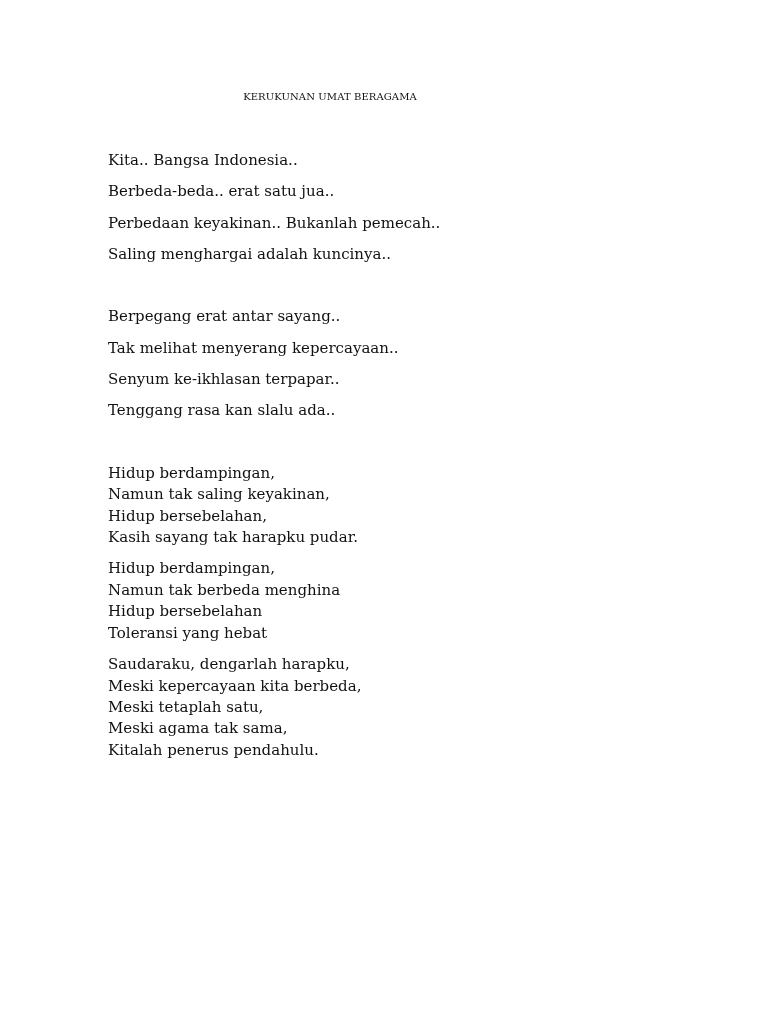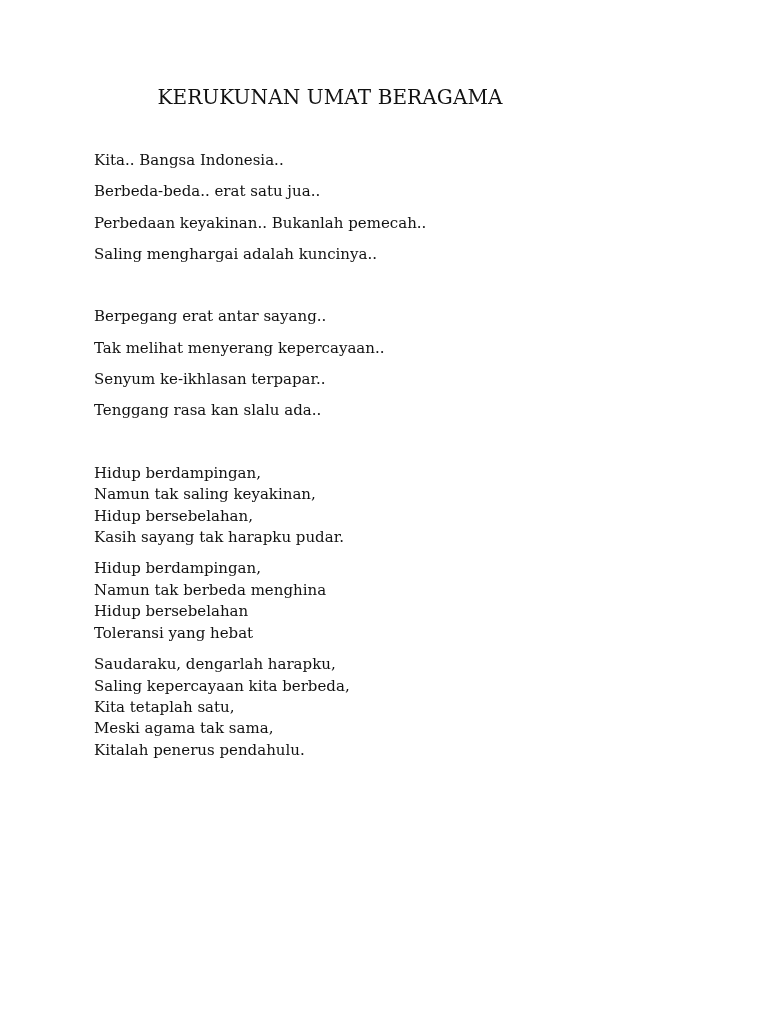--- a/index.html
+++ b/index.html
@@ -2,24 +2,24 @@
 <html><head>
   <meta charset="utf-8">
   <style>
     html, body { margin: 0; padding: 0; }
     body {
       width: 768px; height: 1024px; background: #ffffff; position: relative; overflow: hidden;
       font-family: "DejaVu Serif", "Liberation Serif", serif; color: #111111;
     }
     .title {
       position: absolute; left: 0; width: 660px; top: 87px; text-align: center;
-      font-size: 20px; letter-spacing: 0.1px; line-height: 20px;
+      font-size: 10px; letter-spacing: 0.1px; line-height: 20px;
     }
     .line {
-      position: absolute; left: 94px; font-size: 15px; line-height: 20px; white-space: nowrap;
+      position: absolute; left: 108px; font-size: 15px; line-height: 20px; white-space: nowrap;
     }
   </style>
 </head>
 <body>
 
 <div>
   <div class="title">KERUKUNAN UMAT BERAGAMA</div>
 
   <div>
     <div class="line" style="top:150px">Kita.. Bangsa Indonesia..</div>
@@ -44,18 +44,18 @@
 
   <div>
     <div class="line" style="top:558px">Hidup berdampingan,</div>
     <div class="line" style="top:580px">Namun tak berbeda menghina</div>
     <div class="line" style="top:601px">Hidup bersebelahan</div>
     <div class="line" style="top:623px">Toleransi yang hebat</div>
   </div>
 
   <div>
     <div class="line" style="top:654px">Saudaraku, dengarlah harapku,</div>
-    <div class="line" style="top:676px">Saling kepercayaan kita berbeda,</div>
-    <div class="line" style="top:697px">Kita tetaplah satu,</div>
+    <div class="line" style="top:676px">Meski kepercayaan kita berbeda,</div>
+    <div class="line" style="top:697px">Meski tetaplah satu,</div>
     <div class="line" style="top:718px">Meski agama tak sama,</div>
     <div class="line" style="top:740px">Kitalah penerus pendahulu.</div>
   </div>
 </div>
 
 </body></html>

